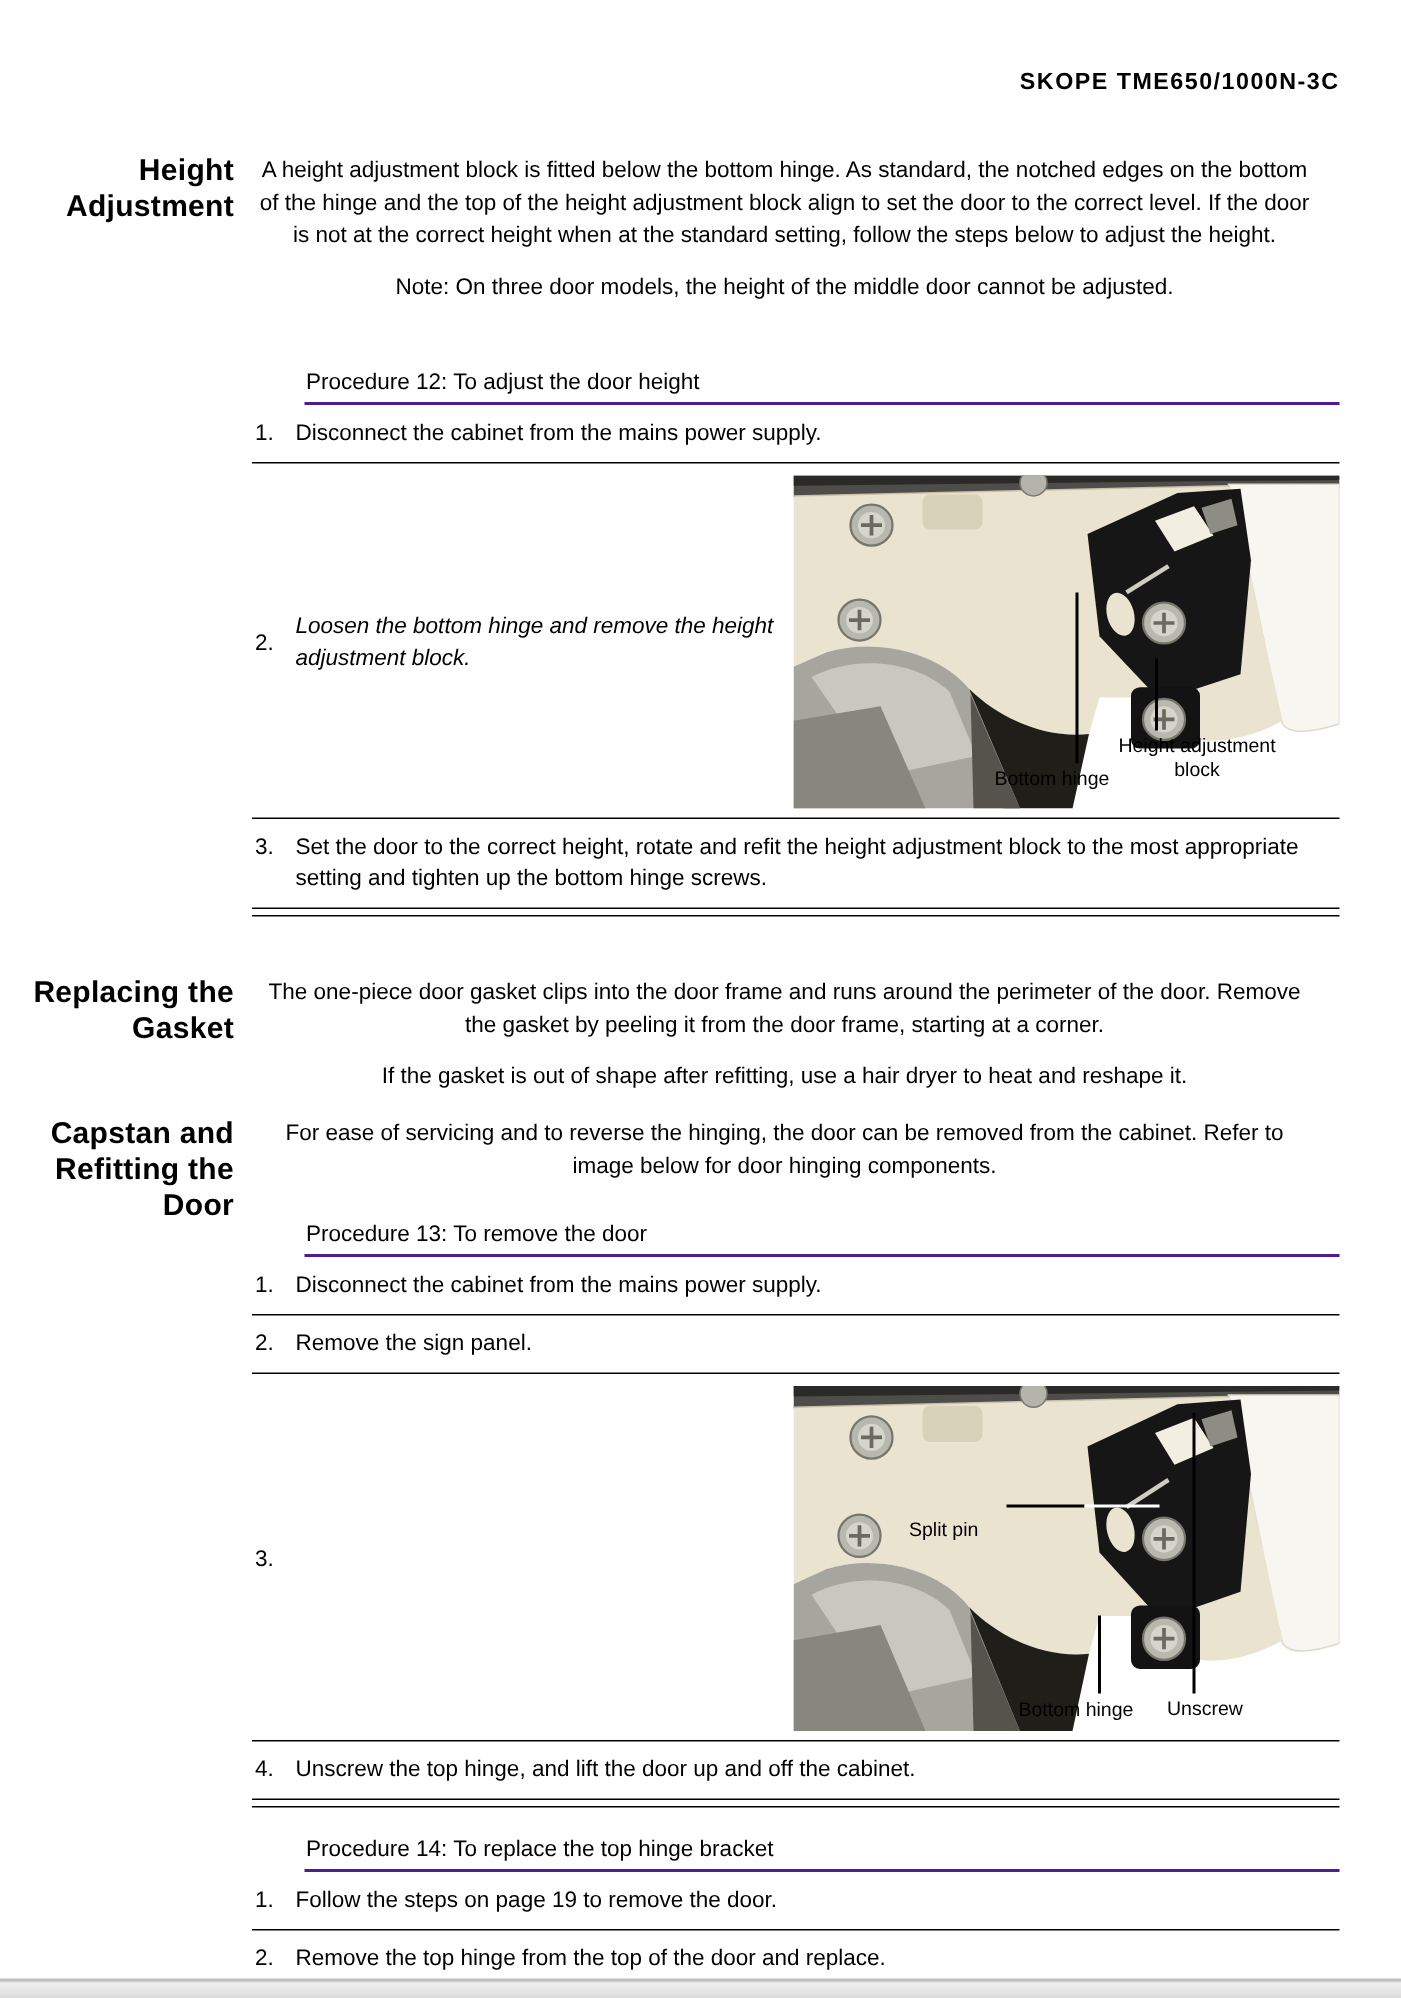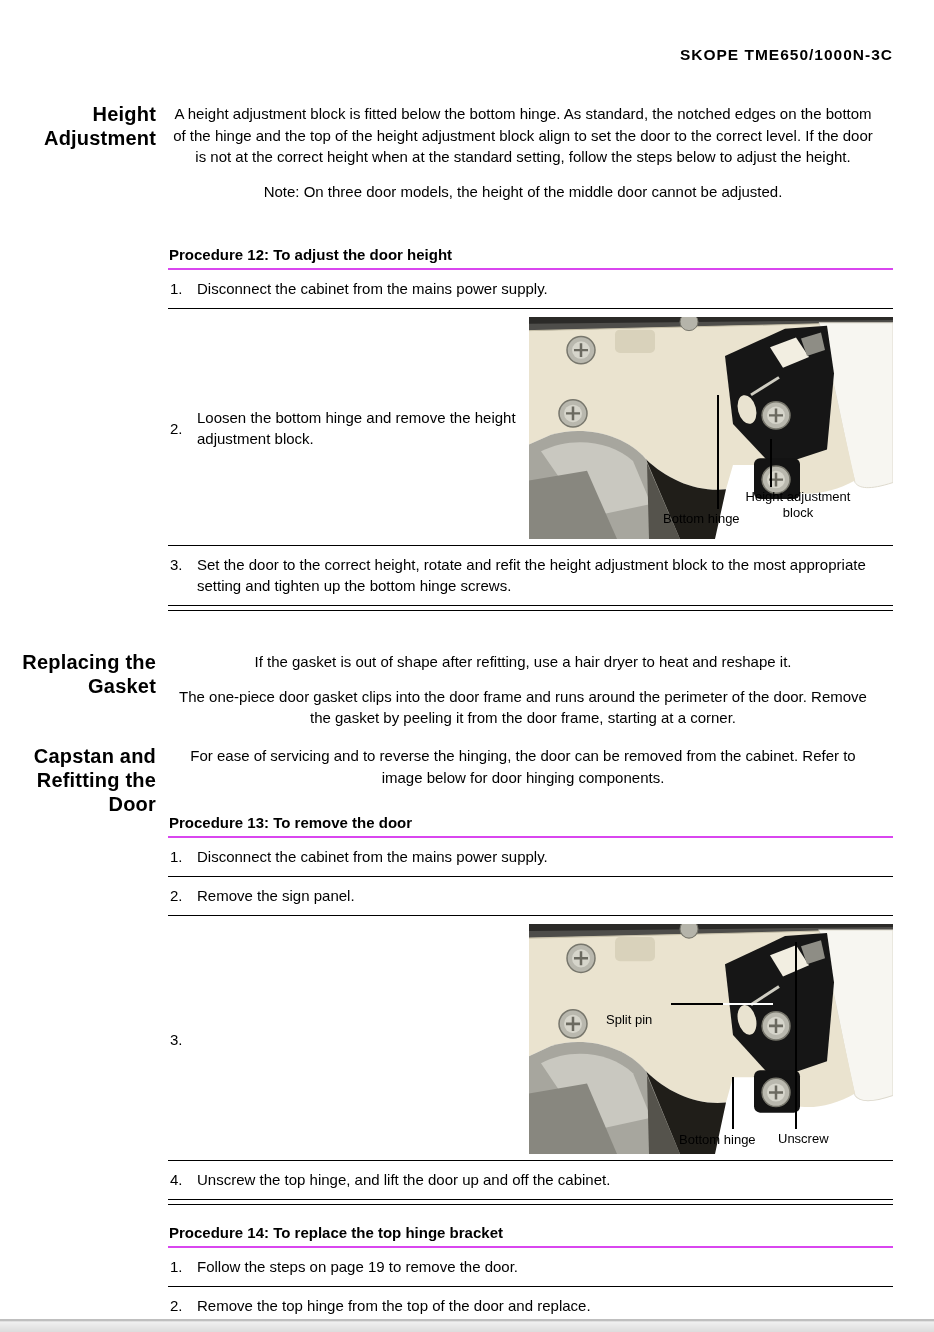--- a/index.html
+++ b/index.html
@@ -18,32 +18,32 @@
   }
   .body-col {
     position:absolute; left:168px; top:1px; width:710px;
     font-size:15px; line-height:21.5px;text-align:center;
   }
   .body-col p { margin:0 0 13px 0; }
   .bold { font-weight:normal; }
 
   .proc { position:absolute; left:168px; width:725px; }
   .proc-title {
-    font-size:15px; line-height:18px; font-weight:bold;
-    padding:0 0 4px 1px; border-bottom:2px solid #d946ef;
+    font-size:15px; line-height:18px; font-weight:normal;
+    padding:0 0 4px 1px; border-bottom:2px solid #4c1d95;margin-left:35px;
   }
   .step {
     display:flex; align-items:flex-start;
     padding:8px 0 9px 2px; border-bottom:1.5px solid #000;
     font-size:15px; line-height:21px;
   }
   .step .num { flex:none; width:27px; }
   .step .txt { flex:1; }
   .step.fig-row { align-items:center; padding:8px 0 6px 2px; }
-  .step.fig-row .txt { flex:1; padding-right:6px; }
+  .step.fig-row .txt { flex:1; padding-right:6px;font-style:italic; }
   .step.fig-row .figure { flex:none; margin-left:auto; }
   .step.last { border-bottom:none; }
   .dbl {
     height:4px; border-top:1.5px solid #000; border-bottom:1.5px solid #000;
   }
 
   .figure { position:relative; width:364px; }
   .figure svg.photo { position:absolute; left:0; top:0; width:100%; height:100%; }
   .fig-label {
     position:absolute; font-size:13px; line-height:16px; white-space:nowrap;
@@ -130,22 +130,22 @@
     <div class="step last">
       <span class="num">3.</span>
       <span class="txt">Set the door to the correct height, rotate and refit the height adjustment block to the most appropriate setting and tighten up the bottom hinge screws.</span>
     </div>
     <div class="dbl"></div>
   </div>
 
   <div class="section" style="top:650px">
     <div class="side-heading">Replacing the Gasket</div>
     <div class="body-col">
+      <p>The one-piece door gasket clips into the door frame and runs around the perimeter of the door. Remove the gasket by peeling it from the door frame, starting at a corner.</p>
       <p>If the gasket is out of shape after refitting, use a hair dryer to heat and reshape it.</p>
-      <p>The one-piece door gasket clips into the door frame and runs around the perimeter of the door. Remove the gasket by peeling it from the door frame, starting at a corner.</p>
     </div>
   </div>
 
   <div class="section" style="top:744px">
     <div class="side-heading">Capstan and Refitting the Door</div>
     <div class="body-col">
       <p>For ease of servicing and to reverse the hinging, the door can be removed from the cabinet. Refer to image below for door hinging components.</p>
     </div>
   </div>
 

